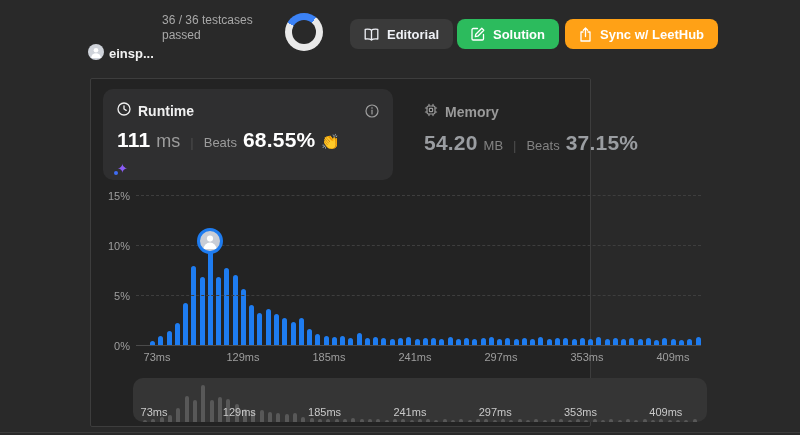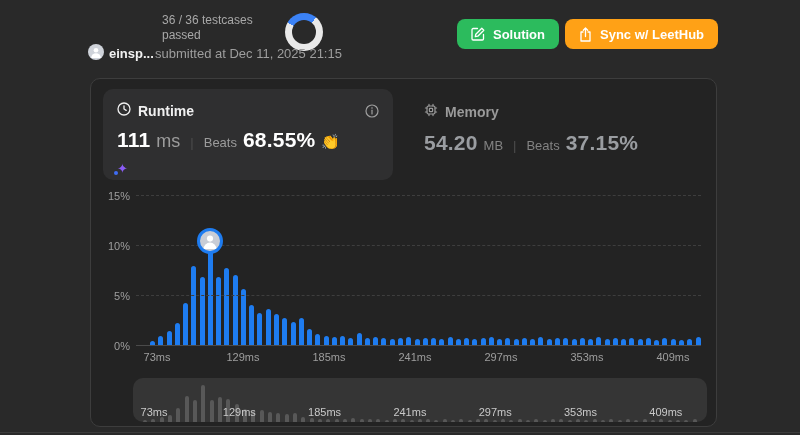--- a/index.html
+++ b/index.html
@@ -19,22 +19,22 @@
     background:#cfd3da; overflow:hidden; display:flex; align-items:center; justify-content:center; }
   .username { position:absolute; left:109px; top:46px; font-size:13px; font-weight:700; color:#f2f2f2; cursor:pointer; }
   .submitted { position:absolute; left:155px; top:46px; font-size:13px; color:#9e9e9e; }
   .btn { position:absolute; top:19px; height:30px; display:inline-flex; align-items:center; gap:8px;
     padding:0 14px; border:none; border-radius:8px; font-family:inherit; font-size:13px; font-weight:600; cursor:pointer; }
   .btn svg { display:block; }
   .btn-editorial { left:350px; background:#3a3a3a; color:#eff1f6; }
   .btn-solution { left:457px; background:#2cbb5d; color:#ffffff; }
   .btn-sync { left:565px; background:#ffa116; color:#ffffff; }
   
-  .panel { position:absolute; left:90px; top:78px; width:627px; height:349px;
-    background:#232323; border:1px solid #3d3d3d; border-radius:10px; }
+  .panel { position:absolute; left:90px; top:78px; width:501px; height:349px;
+    background:#232323; border:1px solid #3d3d3d; border-radius:2px; }
   .runtime-card { position:absolute; left:12px; top:10px; width:290px; height:91px;
     background:#2f2f30; border-radius:10px; padding:13px 14px; cursor:pointer; }
   .card-head { display:flex; align-items:center; justify-content:space-between; }
   .card-title { display:flex; align-items:center; gap:7px; font-size:14px; font-weight:700; color:#f0f0f0; }
   .info-btn { background:none; border:none; padding:0; cursor:pointer; line-height:0; }
   .value-row { display:flex; align-items:baseline; gap:6px; margin-top:9px; }
   .big-num { font-size:21px; font-weight:700; color:#ffffff; letter-spacing:.2px; }
   .unit { font-size:18px; color:#9c9c9c; }
   .vdiv { color:#4d4d4d; font-size:13px; padding:0 4px; }
   .beats-label { font-size:13px; color:#9c9c9c; }
@@ -80,22 +80,29 @@
   <div class="testcases">36 / 36 testcases passed</div>
   <div class="donut"></div>
 
   <div class="avatar">
     <svg class="person-svg" width="12" height="12" viewBox="0 0 12 12">
         <circle cx="6" cy="4.2" r="2.3" fill="#ffffff"></circle>
         <path d="M1.2 12 a4.8 4.8 0 0 1 9.6 0 Z" fill="#ffffff"></path>
       </svg>
   </div>
   <div class="username">einsp...</div>
-  <div class="submitted">submitted at Dec 11, 2025 21:15</div>
-
+
+  <button class="btn btn-editorial">
+    <span>
+      <svg width="15" height="13" viewBox="0 0 15 13" fill="none" stroke="#eff1f6" stroke-width="1.3" stroke-linejoin="round">
+          <path d="M7.5 2.2 C6.3 1 4.3 1 1.2 1.3 V11 C4.3 10.7 6.3 10.9 7.5 12 C8.7 10.9 10.7 10.7 13.8 11 V1.3 C10.7 1 8.7 1 7.5 2.2 Z M7.5 2.2 V12"></path>
+        </svg>
+    </span>
+    <span>Editorial</span>
+  </button>
 
   <button class="btn btn-sync">
     <span>
       <svg width="13" height="15" viewBox="0 0 13 15" fill="none" stroke="#ffffff" stroke-width="1.3" stroke-linecap="round" stroke-linejoin="round">
           <path d="M4 5 H2 V14 H11 V5 H9"></path>
           <path d="M6.5 9.5 V1 M6.5 1 L4.3 3.2 M6.5 1 L8.7 3.2"></path>
         </svg>
     </span>
     <span>Sync w/ LeetHub</span>
   </button>

